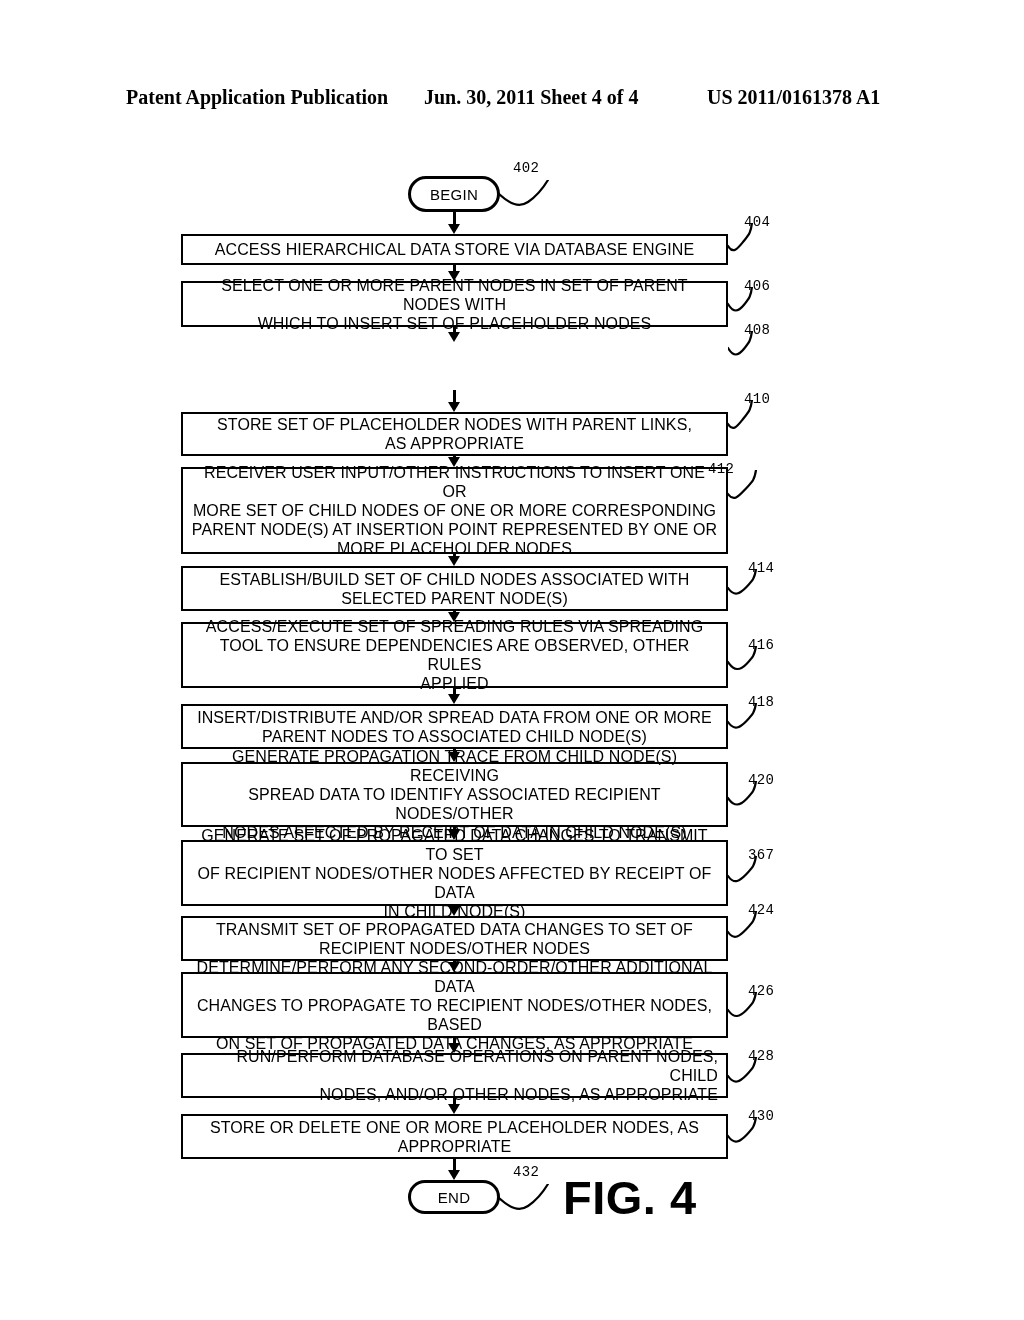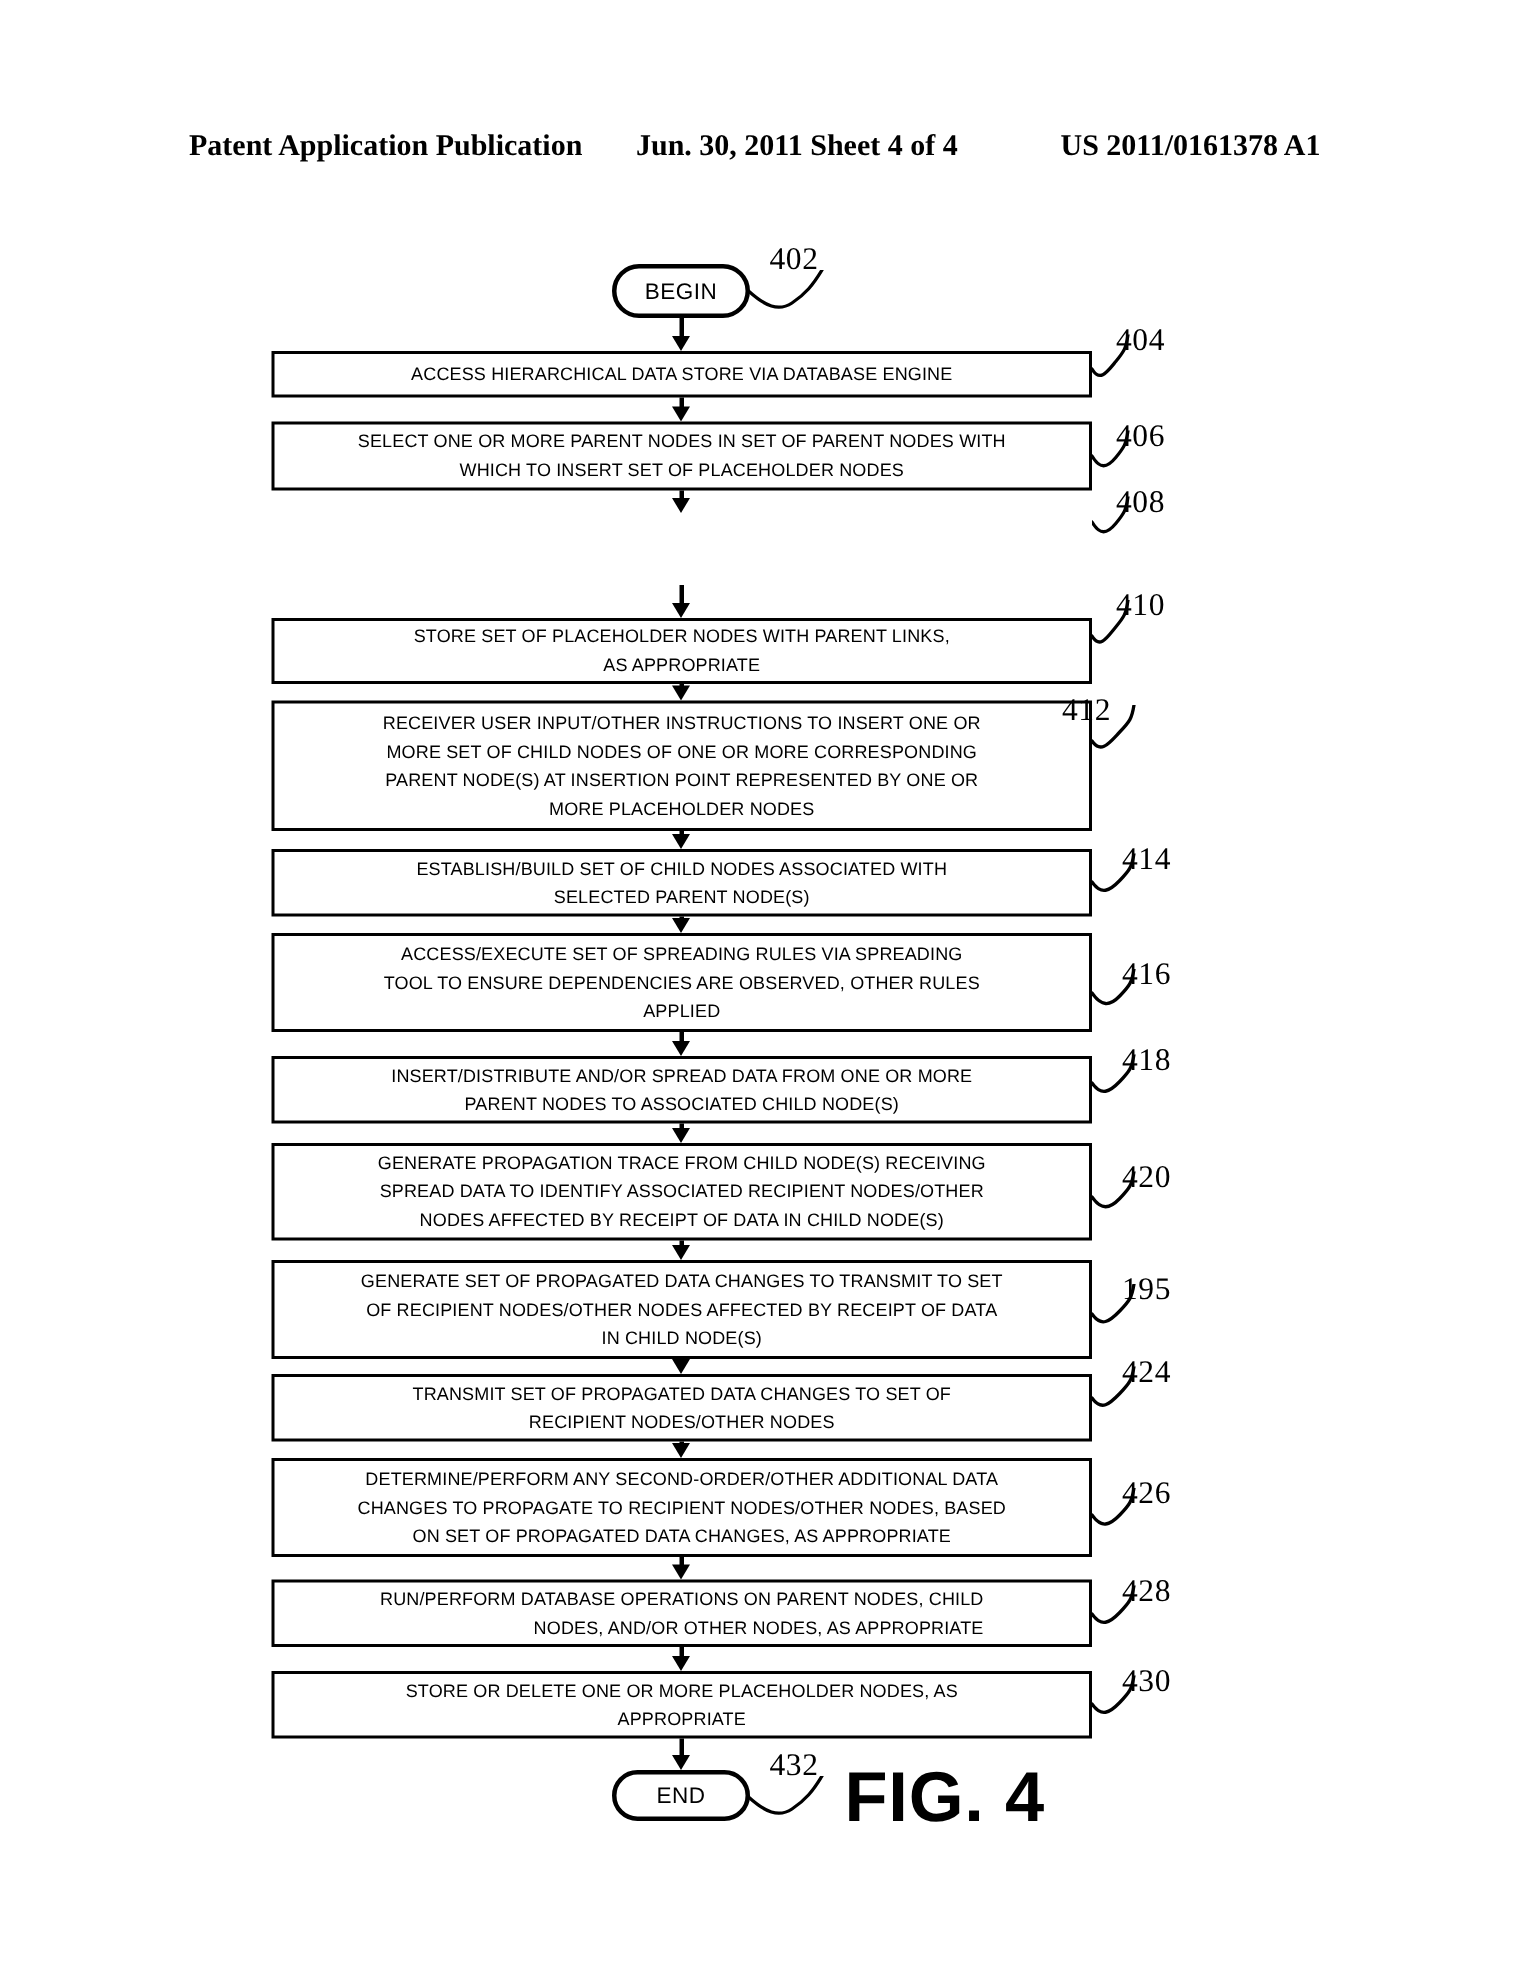--- a/index.html
+++ b/index.html
@@ -69,21 +69,21 @@
     box-sizing: border-box;
     border: 2px solid #000;
     background: #fff;
     display: flex;
     align-items: center;
     justify-content: center;
     text-align: center;
     padding: 2px 8px;
   }
   .process-box .box-text {
-    font-size: 12px;
+    font-size: 16px;
     line-height: 19px;
     letter-spacing: 0.1px;
     white-space: pre-line;
   }
 
   
   .arrow {
     position: absolute;
     left: 453px;
     width: 3px;
@@ -97,22 +97,22 @@
     width: 0;
     height: 0;
     border-left: 6.5px solid transparent;
     border-right: 6.5px solid transparent;
     border-top: 10px solid #000;
   }
 
   
   .ref-num {
     position: absolute;
-    font-family: Liberation Serif, serif;
-    font-size: 21px;
+    font-family: Liberation Mono, monospace;
+    font-size: 14px;
     letter-spacing: 0.4px;
     white-space: nowrap;
   }
   .ref-leader {
     position: absolute;
     pointer-events: none;
   }
 
   
   #fig-caption {
@@ -222,21 +222,21 @@
     <div class="ref-num" style="left: 748px; top: 772px;">420</div>
     <svg class="ref-leader" width="42" height="30" viewBox="0 0 42 30" style="left: 728px; top: 781px;">
       <path d="M 0 17 C 6.16 26, 11.76 25, 18.48 18 S 26.599999999999998 9, 28 0" fill="none" stroke="#000" stroke-width="2.2" stroke-linecap="round"></path>
     </svg>
     <div class="arrow" style="top: 827px; height: 4px;"></div>
     <div class="process-box" style="top: 840px; height: 66px;">
       <div class="box-text">GENERATE SET OF PROPAGATED DATA CHANGES TO TRANSMIT TO SET
 OF RECIPIENT NODES/OTHER NODES AFFECTED BY RECEIPT OF DATA
 IN CHILD NODE(S)</div>
     </div>
-    <div class="ref-num" style="left: 748px; top: 847px;">195</div>
+    <div class="ref-num" style="left: 748px; top: 847px;">367</div>
     <svg class="ref-leader" width="42" height="33" viewBox="0 0 42 33" style="left: 728px; top: 856px;">
       <path d="M 0 20 C 6.16 29, 11.76 25, 18.48 18 S 26.599999999999998 9, 28 0" fill="none" stroke="#000" stroke-width="2.2" stroke-linecap="round"></path>
     </svg>
     <div class="arrow" style="top: 906px; height: 1px;"></div>
     <div class="process-box" style="top: 916px; height: 45px;">
       <div class="box-text">TRANSMIT SET OF PROPAGATED DATA CHANGES TO SET OF
 RECIPIENT NODES/OTHER NODES</div>
     </div>
     <div class="ref-num" style="left: 748px; top: 902px;">424</div>
     <svg class="ref-leader" width="42" height="34" viewBox="0 0 42 34" style="left: 728px; top: 911px;">

